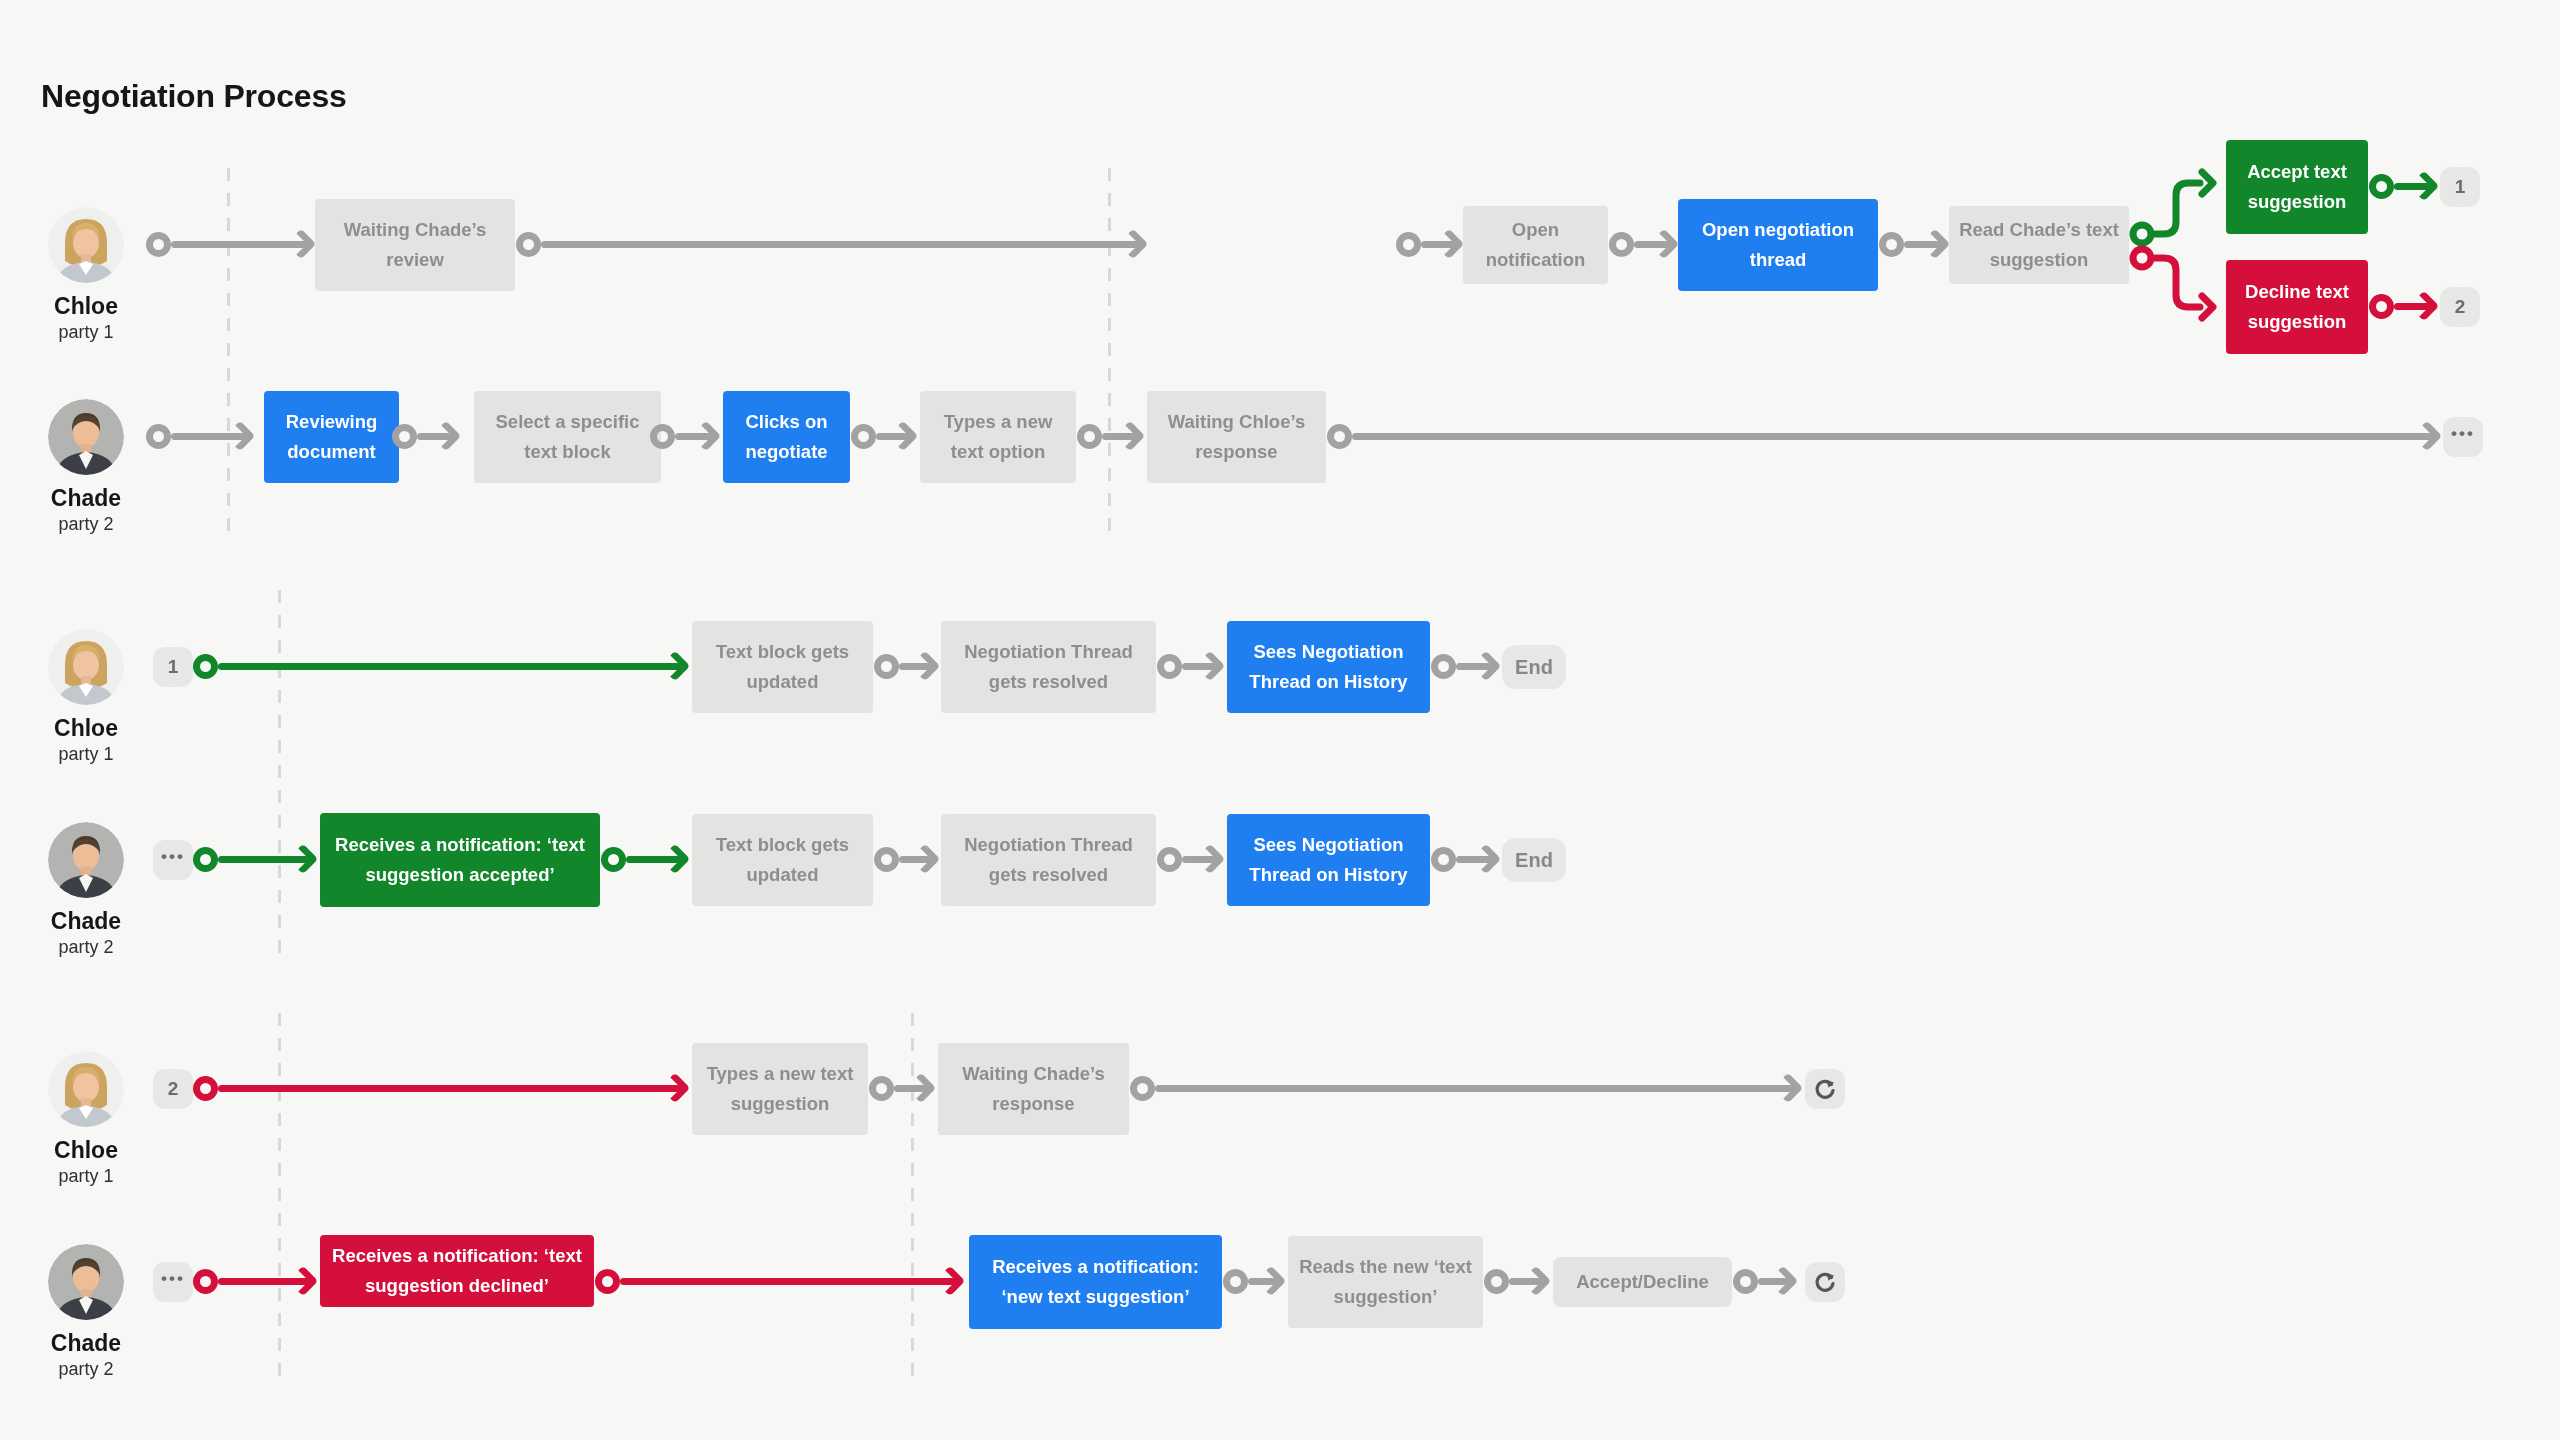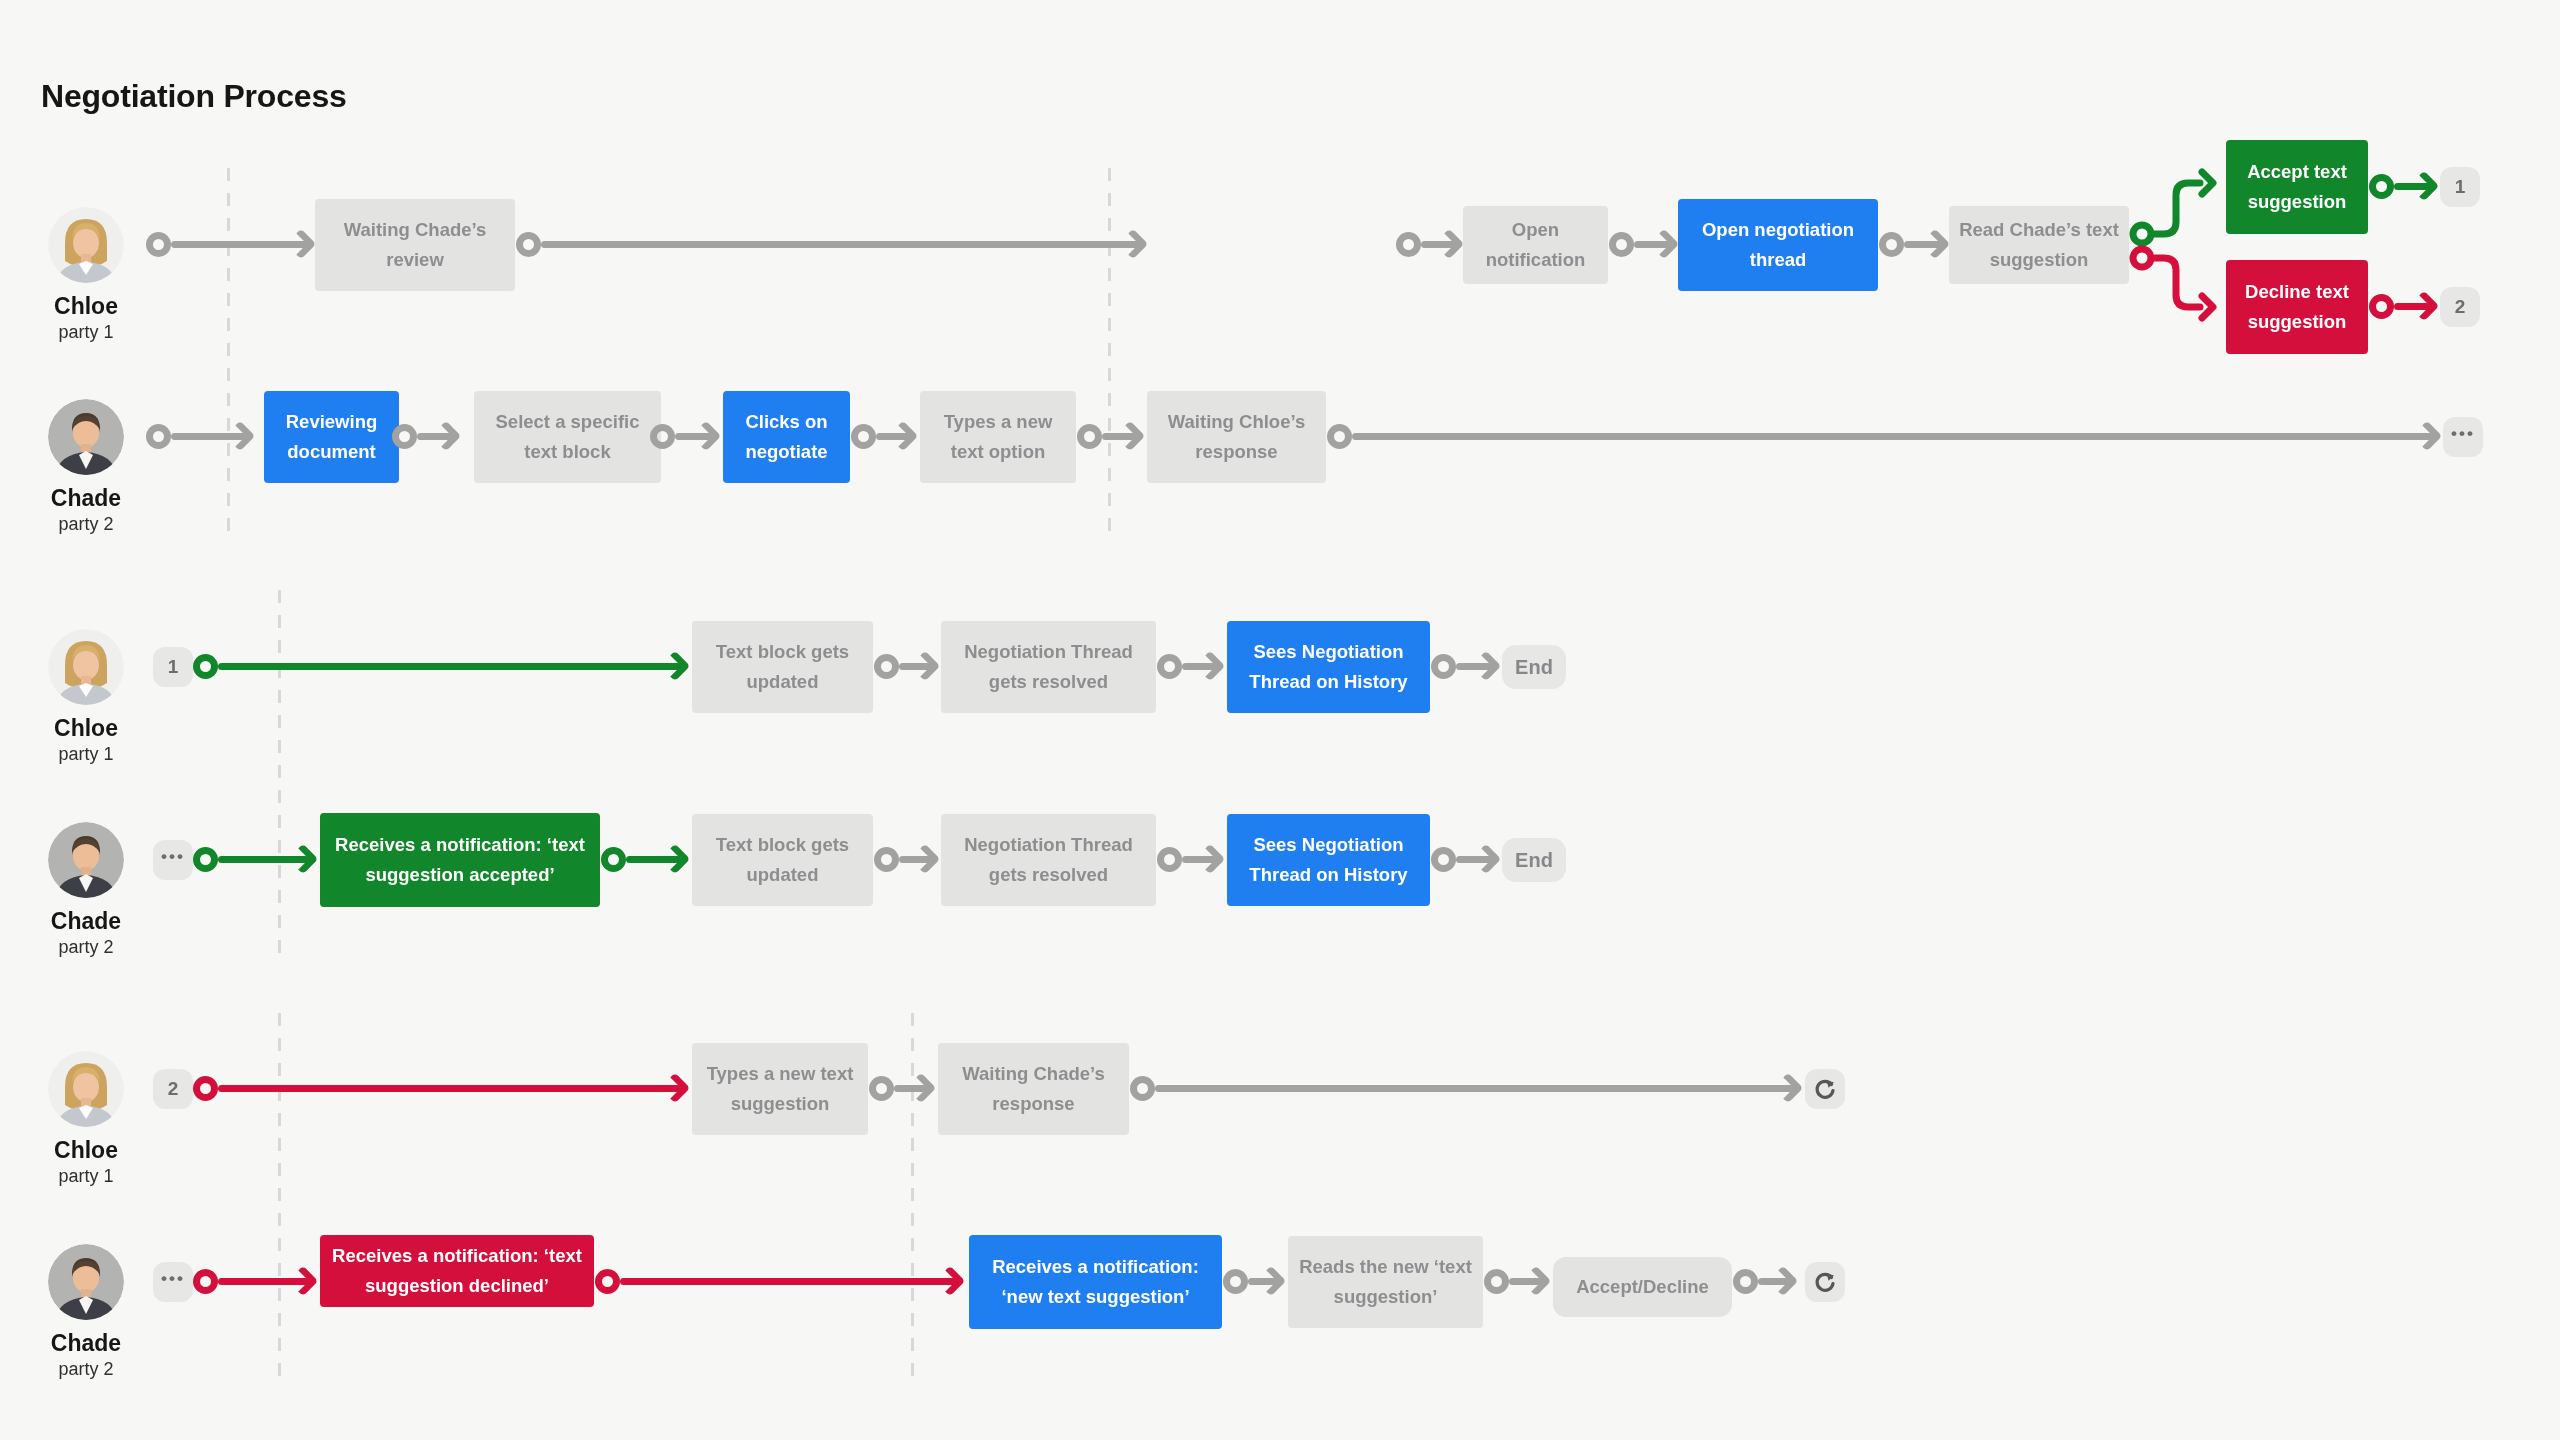--- a/index.html
+++ b/index.html
@@ -268,21 +268,21 @@
   <div class="chip dots" style="left:153px;top:1262px;">
       <span>•••</span>
     </div>
   <div class="conn red" style="left:218px;top:1278px;width:91px;"></div>
   <div class="node red" style="left:320px;top:1235px;width:274px;height:72px;">Receives a notification: ‘text suggestion declined’</div>
   <div class="conn red" style="left:620px;top:1278px;width:336px;"></div>
   <div class="node blue" style="left:969px;top:1235px;width:253px;height:94px;">Receives a notification: ‘new text suggestion’</div>
   <div class="conn" style="left:1248px;top:1278px;width:29px;"></div>
   <div class="node gray" style="left:1288px;top:1236px;width:195px;height:92px;">Reads the new ‘text suggestion’</div>
   <div class="conn" style="left:1509px;top:1278px;width:33px;"></div>
-  <div class="node gray" style="left:1553px;top:1257px;width:179px;height:60px;border-radius:13px;">Accept/Decline</div>
+  <div class="node gray" style="left:1553px;top:1257px;width:179px;height:50px;border-radius:8px;">Accept/Decline</div>
   <div class="conn" style="left:1758px;top:1278px;width:31px;"></div>
   <div class="chip" style="left:1805px;top:1262px;">
     <svg width="24" height="24" viewBox="0 0 24 24">
       <path d="M18.5,7.5 A8,8 0 1 0 20,13.5" fill="none" stroke="#57575b" stroke-width="3.2" stroke-linecap="round"></path>
       <path d="M13.5,3.2 L21,5.6 L15.6,10.8 Z" fill="#57575b"></path>
     </svg>
   </div>
 
 </div>
 

